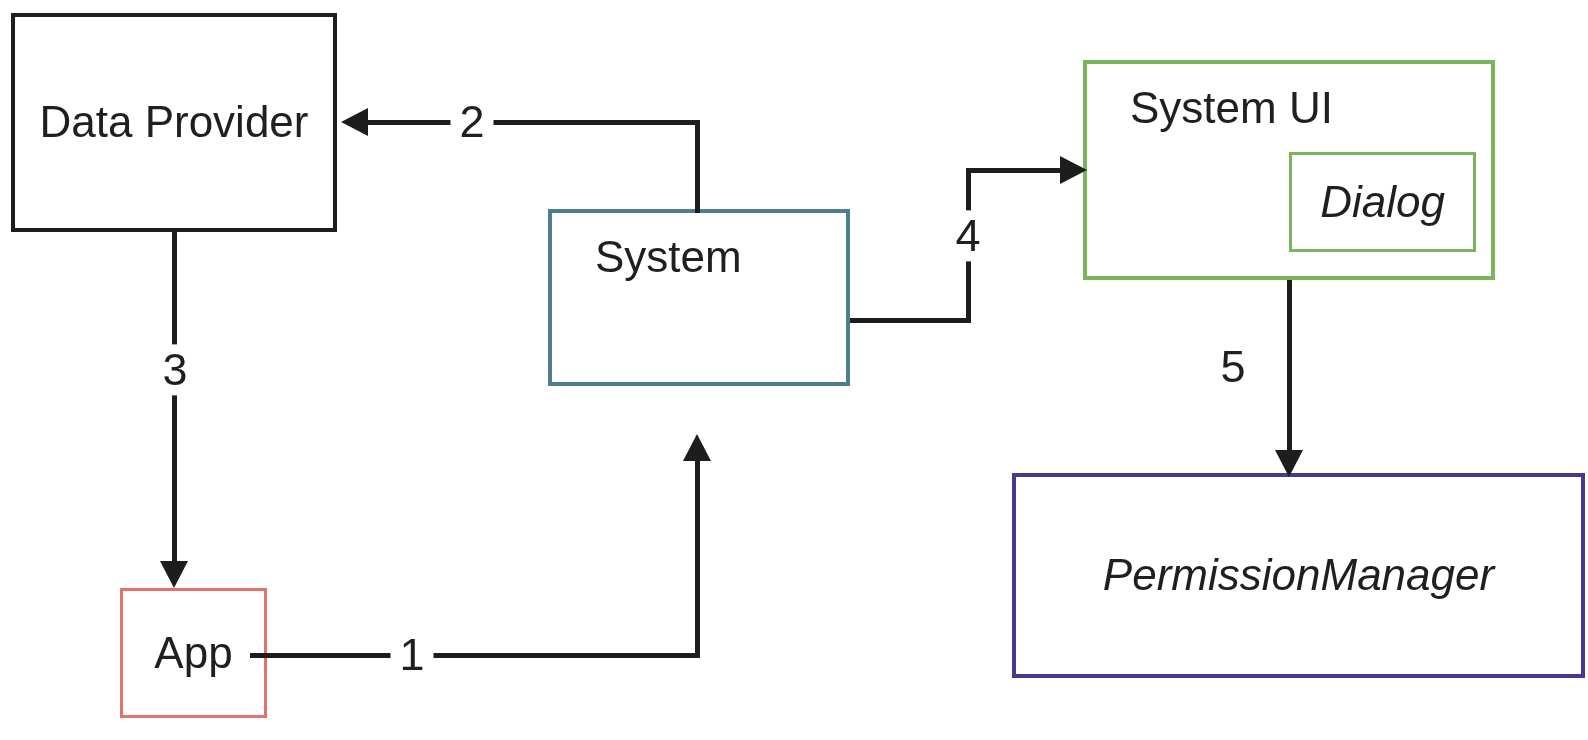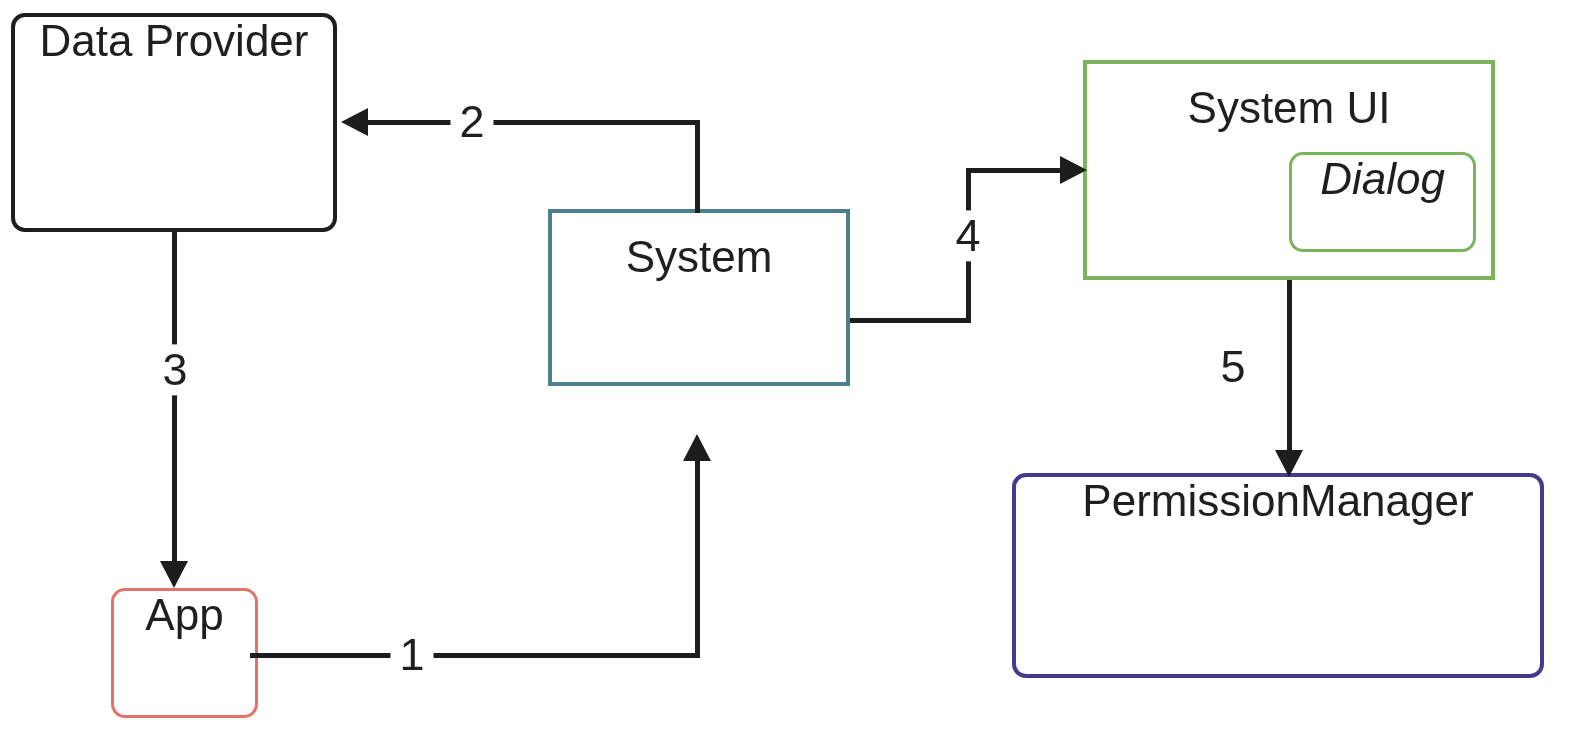--- a/index.html
+++ b/index.html
@@ -12,53 +12,53 @@
     color: var(--c-text, #1f1f1f);
     overflow: hidden;
   }
   .node {
     position: absolute;
     box-sizing: border-box;
     background: #ffffff;
   }
   .node.center {
     display: flex;
-    align-items: flex-start;
+    align-items: center;
     justify-content: center;
-    border-radius: 14px;
   }
   .node-label {
     font-size: 44px;
     line-height: 1.1;
     white-space: nowrap;
     color: var(--c-text, #1f1f1f);
   }
   .head-label {
     position: absolute;
     top: 20px;
     left: 0;
     right: 0;
-    text-align: center;
+    text-align: left;
+    padding-left: 43px;
   }
   .b-black  { border: 4px solid var(--c-black,  #1e1e1e); }
   .b-teal   { border: 4px solid var(--c-teal,   #4e7f8e); }
   .b-teal-thin   { border: 3px solid var(--c-teal,   #4e7f8e); }
   .b-green  { border: 4px solid var(--c-green,  #7ab45c); }
   .b-green-thin  { border: 3px solid var(--c-green,  #7ab45c); }
   .b-salmon { border: 3px solid var(--c-salmon, #e2736b); }
   .b-purple { border: 4px solid var(--c-purple, #443b8e); }
 
   
   #node-data-provider { left: 11px;  top: 13px;  width: 326px; height: 219px; }
-  #node-app           { left: 111px; top: 588px; width: 147px; height: 130px; }
+  #node-app           { left: 120px; top: 588px; width: 147px; height: 130px; }
   #node-system        { left: 548px; top: 209px; width: 302px; height: 177px; }
   #node-app-ops       { left: 18px;  top: 102px; width: 248px; height: 95px;  }
   #node-system-ui     { left: 1083px; top: 60px; width: 412px; height: 220px; }
   #node-dialog        { left: 202px; top: 88px;  width: 187px; height: 100px; font-style: italic; }
-  #node-permission-manager { left: 1012px; top: 473px; width: 532px; height: 205px; }
+  #node-permission-manager { left: 1012px; top: 473px; width: 573px; height: 205px; font-style: italic; }
 
   
   .seg {
     position: absolute;
     background: var(--c-line, #1d1d1d);
   }
   .arrowhead {
     position: absolute;
     width: 0;
     height: 0;

